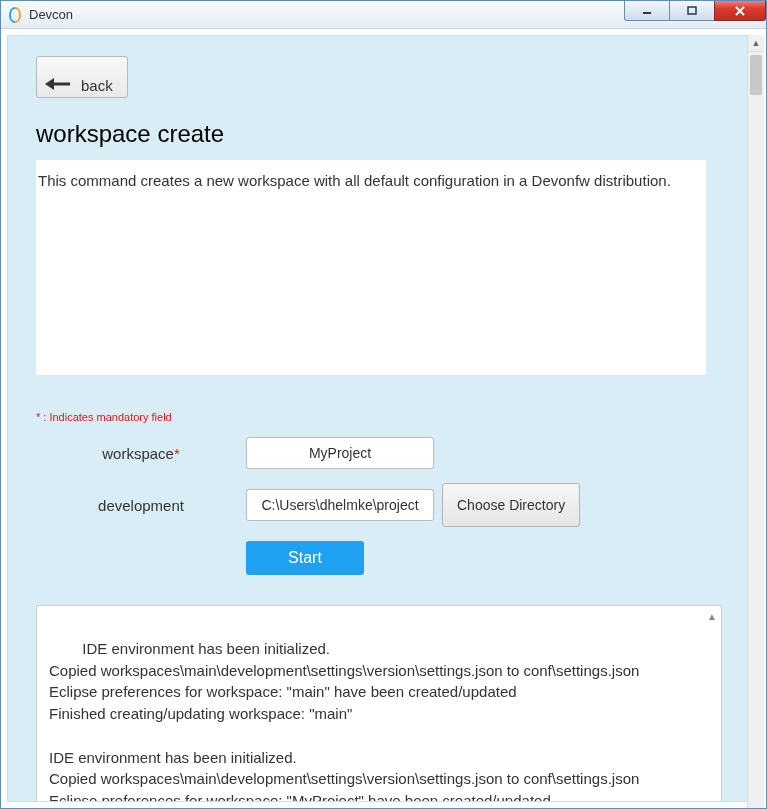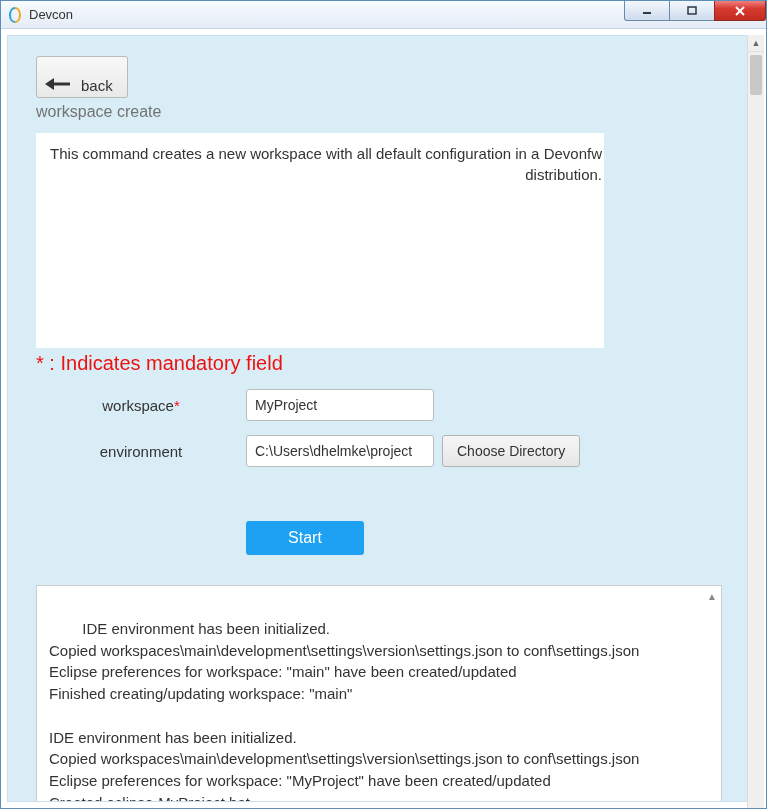--- a/index.html
+++ b/index.html
@@ -83,51 +83,52 @@
 
   .back-btn {
     display:inline-flex; align-items:center;
     border:1px solid #b9b9b9; background:linear-gradient(#f8f8f8,#e9e9e9);
     border-radius:3px; padding: 20px 14px 3px 8px;
     font-size:15px; color:#333; cursor:pointer;
   }
   .back-btn .arrow-ic { margin-right:10px; }
 
   .page-title {
-    font-size: 16px; font-weight: 400; color:#737373;
-    margin: 5px 0 12px 0;
+    font-size: 24px; font-weight: 400; color:#000000;
+    margin: 22px 0 12px 0;
   }
   .description-box {
     background:#fff; border:none;
-    width: 568px; height: 215px;
+    width: 670px; height: 215px;
     padding: 10px 2px;
-    font-size:15px; color:#333; line-height:1.4;text-align:right;
-  }
-  .mandatory-note { color:#e11; font-size:20px; margin: 4px 0 14px 0; }
+    font-size:15px; color:#333; line-height:1.4;
+  }
+  .mandatory-note { color:#e11; font-size:11px; margin: 36px 0 14px 0; }
 
   .form-row { display:flex; align-items:center; margin-bottom: 14px; }
   .form-label { width: 210px; font-size:15px; color:#333;text-align:center; }
   .form-label .req { color:#e11; }
   .text-input {
     width: 188px; height: 32px;
     border:1px solid #bbb; border-radius:3px;
     padding: 15px 8px; font-size:14px; color:#333;
     background:#fff;
+    text-align:center;
   }
   .choose-btn {
-    margin-left: 8px; height:32px; padding: 0 14px;
+    margin-left: 8px; height:44px; padding: 0 14px;
     border:1px solid #b3b3b3; border-radius:3px;
     background: linear-gradient(#f6f6f6,#e6e6e6);
     font-size:14px; color:#333; cursor:pointer;
   }
   .start-row { display:flex; justify-content:flex-start; padding-left: 210px; margin-top: 14px; margin-bottom: 30px;}
   .start-btn {
     width: 118px; height: 34px;
     background:#1ea1f2; color:#fff; border:none; border-radius:3px;
-    font-size:16px; cursor:pointer;margin-top:40px;
+    font-size:16px; cursor:pointer;
   }
   .output-box {
     background:#fff; border:1px solid #ccc;
     width: 686px; height: 230px;
     padding: 10px 12px 10px 12px;
     font-size:15px; color:#333; line-height:1.45;
     white-space: pre-wrap;
     position:relative;
     overflow:hidden;
   }
@@ -187,21 +188,21 @@
       <div class="mandatory-note">* : Indicates mandatory field</div>
 
       <div class="form-row">
         <div class="form-label">
           <span>workspace</span><span class="req">*</span>
         </div>
         <input class="text-input" type="text" value="MyProject" style="">
       </div>
 
       <div class="form-row">
-        <div class="form-label">environment</div>
+        <div class="form-label">development</div>
         <input class="text-input" type="text" value="C:\Users\dhelmke\project" style="">
         <button class="choose-btn">Choose Directory</button>
       </div>
 
       <div class="start-row">
         <button class="start-btn">Start</button>
       </div>
 
       <div class="output-box">
         <span>IDE environment has been initialized.

